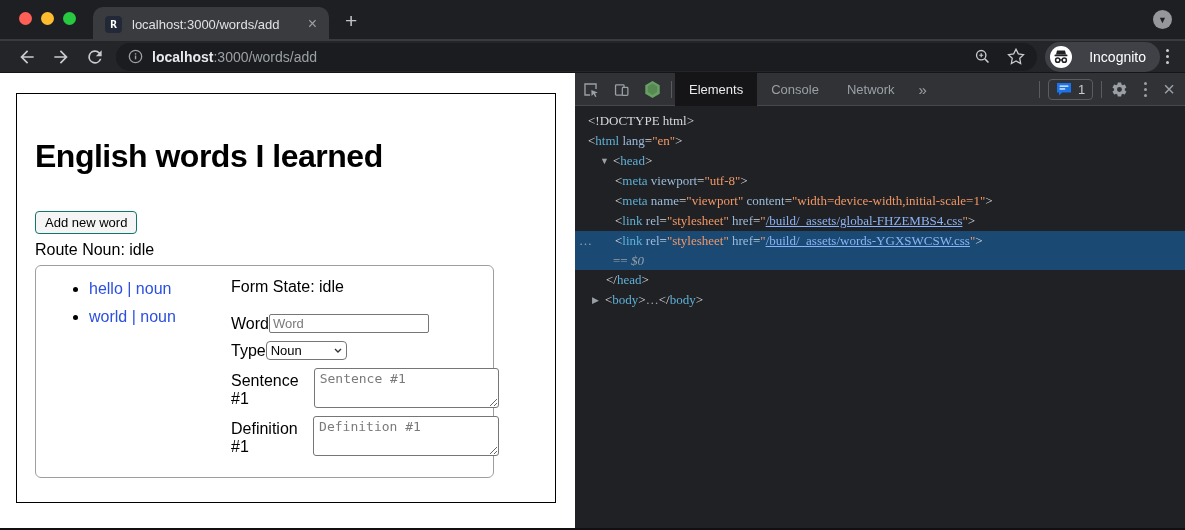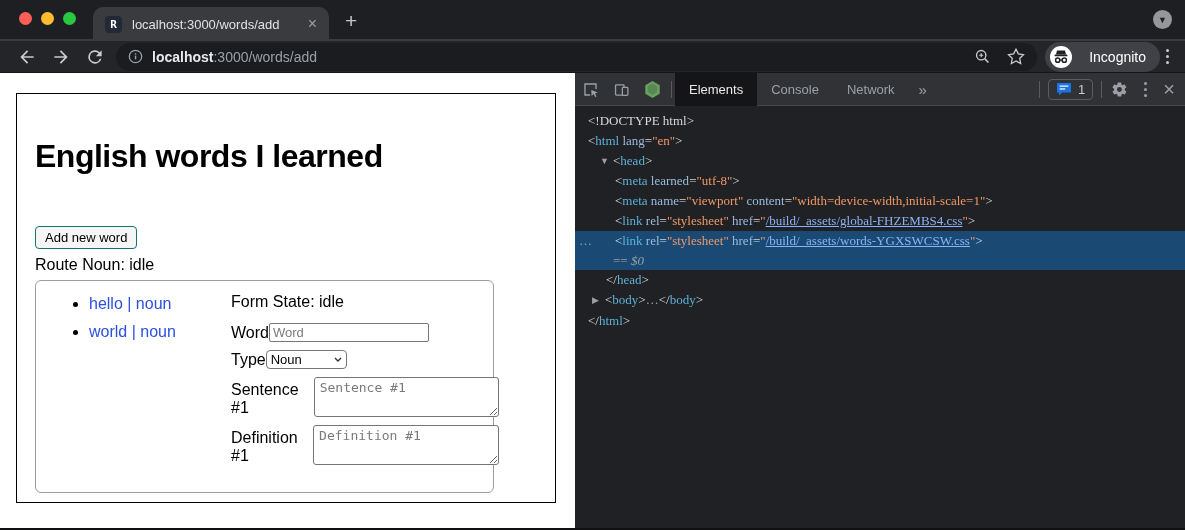--- a/index.html
+++ b/index.html
@@ -29,29 +29,29 @@
   .incog { height:30px; background:#3f4146; border-radius:15px; display:flex; align-items:center; gap:16px; padding:0 14px 0 4px; color:#fff; font-size:14px;text-align:center; }
   .vdots { display:flex; flex-direction:column; gap:3px; margin:0 6px; }
   .vdots i { width:3px; height:3px; border-radius:50%; background:#c9cbce; }
 
   
   .main { display:flex; height:455px; }
 
   
   .page { width:575px; background:#ffffff; position:relative; color:#000; }
   .outer-box { position:absolute; left:16px; top:20px; width:540px; height:410px; border:1px solid #000; padding:0 18px; }
-  .page h1 { font-size:32px; font-weight:bold; margin:44px 0 51px; letter-spacing:-0.5px; }
+  .page h1 { font-size:32px; font-weight:bold; margin:44px 0 36px; letter-spacing:-0.5px; }
   .btn { font-family:"Liberation Sans",sans-serif; font-size:13px; color:#000; background:#f5f5f5; border:1px solid #0f766e; border-radius:4px; padding:3px 9px; }
   .route-state { font-size:16px; margin:7px 0 6px; }
   .inner-box { width:459px; height:213px; border:1px solid #9e9e9e; border-radius:6px; display:flex; }
   .word-list { width:195px; flex:none; margin:14px 0 0; padding-left:53px; font-size:16px; }
   .word-list li { margin-bottom:10px; }
   .word-list a { color:#2b4fe0; text-decoration:none; }
   .form-col { padding-top:12px; font-size:16px; }
-  .form-state { margin-bottom:12px; }
+  .form-state { margin-bottom:18px; }
   .frow { display:flex; align-items:flex-end; margin-bottom:8px; }
   .frow label { display:inline-block; }
   input.word { width:160px; height:19px; border:1px solid #767676; border-radius:2px; font-family:"Liberation Sans",sans-serif; font-size:13px; padding:0 3px; }
   .sel-wrap { position:relative; display:inline-block; }
   select.type { width:81px; height:19px; border:1px solid #767676; border-radius:4px; background:#fff; font-family:"Liberation Sans",sans-serif; font-size:13px; padding:0 16px 0 4px; -webkit-appearance:none; appearance:none; }
   .sel-chev { position:absolute; right:5px; top:7px; pointer-events:none; }
   textarea.ta { width:200px; height:40px; border:1px solid #767676; border-radius:3px; font-family:"DejaVu Sans Mono",monospace; font-size:13px; padding:2px 5px; resize:both; }
   input::placeholder, textarea::placeholder { color:#7a7a7a; opacity:1; }
   .submit-row { margin-top:13px; }
 
@@ -235,24 +235,23 @@
             <i></i>
             <i></i>
           </span>
         <span class="dt-close">×</span>
       </div>
 
       <div class="dt-code">
           <div class="code-line" style="padding-left: 13px;"><span class="tk-p">&lt;!DOCTYPE html&gt;</span></div>
           <div class="code-line" style="padding-left: 13px;"><span class="tk-p">&lt;</span><span class="tk-t">html</span><span class="tk-p"> </span><span class="tk-a">lang</span><span class="tk-p">=</span><span class="tk-v">"en"</span><span class="tk-p">&gt;</span></div>
           <div class="code-line" style="padding-left: 5px; margin-left: 20px;"><span class="arrow">▼</span><span class="tk-p">&lt;</span><span class="tk-t">head</span><span class="tk-p">&gt;</span></div>
-          <div class="code-line" style="padding-left: 40px;"><span class="tk-p">&lt;</span><span class="tk-t">meta</span><span class="tk-p"> </span><span class="tk-a">learned</span><span class="tk-p">=</span><span class="tk-v">"utf-8"</span><span class="tk-p">&gt;</span></div>
+          <div class="code-line" style="padding-left: 40px;"><span class="tk-p">&lt;</span><span class="tk-t">meta</span><span class="tk-p"> </span><span class="tk-a">viewport</span><span class="tk-p">=</span><span class="tk-v">"utf-8"</span><span class="tk-p">&gt;</span></div>
           <div class="code-line" style="padding-left: 40px;"><span class="tk-p">&lt;</span><span class="tk-t">meta</span><span class="tk-p"> </span><span class="tk-a">name</span><span class="tk-p">=</span><span class="tk-v">"viewport"</span><span class="tk-p"> </span><span class="tk-a">content</span><span class="tk-p">=</span><span class="tk-v">"width=device-width,initial-scale=1"</span><span class="tk-p">&gt;</span></div>
           <div class="code-line" style="padding-left: 40px;"><span class="tk-p">&lt;</span><span class="tk-t">link</span><span class="tk-p"> </span><span class="tk-a">rel</span><span class="tk-p">=</span><span class="tk-v">"stylesheet"</span><span class="tk-p"> </span><span class="tk-a">href</span><span class="tk-p">=</span><span class="tk-v">"</span><span class="tk-l">/build/_assets/global-FHZEMBS4.css</span><span class="tk-v">"</span><span class="tk-p">&gt;</span></div>
           <div class="code-line sel" style="padding-left: 40px;"><span class="gutter">…</span><span class="tk-p">&lt;</span><span class="tk-t">link</span><span class="tk-p"> </span><span class="tk-a">rel</span><span class="tk-p">=</span><span class="tk-v">"stylesheet"</span><span class="tk-p"> </span><span class="tk-a">href</span><span class="tk-p">=</span><span class="tk-v">"</span><span class="tk-l">/build/_assets/words-YGXSWCSW.css</span><span class="tk-v">"</span><span class="tk-p">&gt;</span></div>
           <div class="code-line sel" style="padding-left: 38px;"><span class="tk-g">== </span><span class="tk-gi">$0</span></div>
           <div class="code-line" style="padding-left: 31px;"><span class="tk-p">&lt;/</span><span class="tk-t">head</span><span class="tk-p">&gt;</span></div>
           <div class="code-line" style="padding-left: 17px;"><span class="arrow">▶</span><span class="tk-p">&lt;</span><span class="tk-t">body</span><span class="tk-p">&gt;</span><span class="tk-g">…</span><span class="tk-p">&lt;/</span><span class="tk-t">body</span><span class="tk-p">&gt;</span></div>
-          <div class="code-line" style="padding-left: 13px;"><span class="tk-p">&lt;/</span><span class="tk-t">html</span><span class="tk-p">&gt;</span></div>
         </div>
     </div>
   </div>
 </div>
 
 </body></html>

